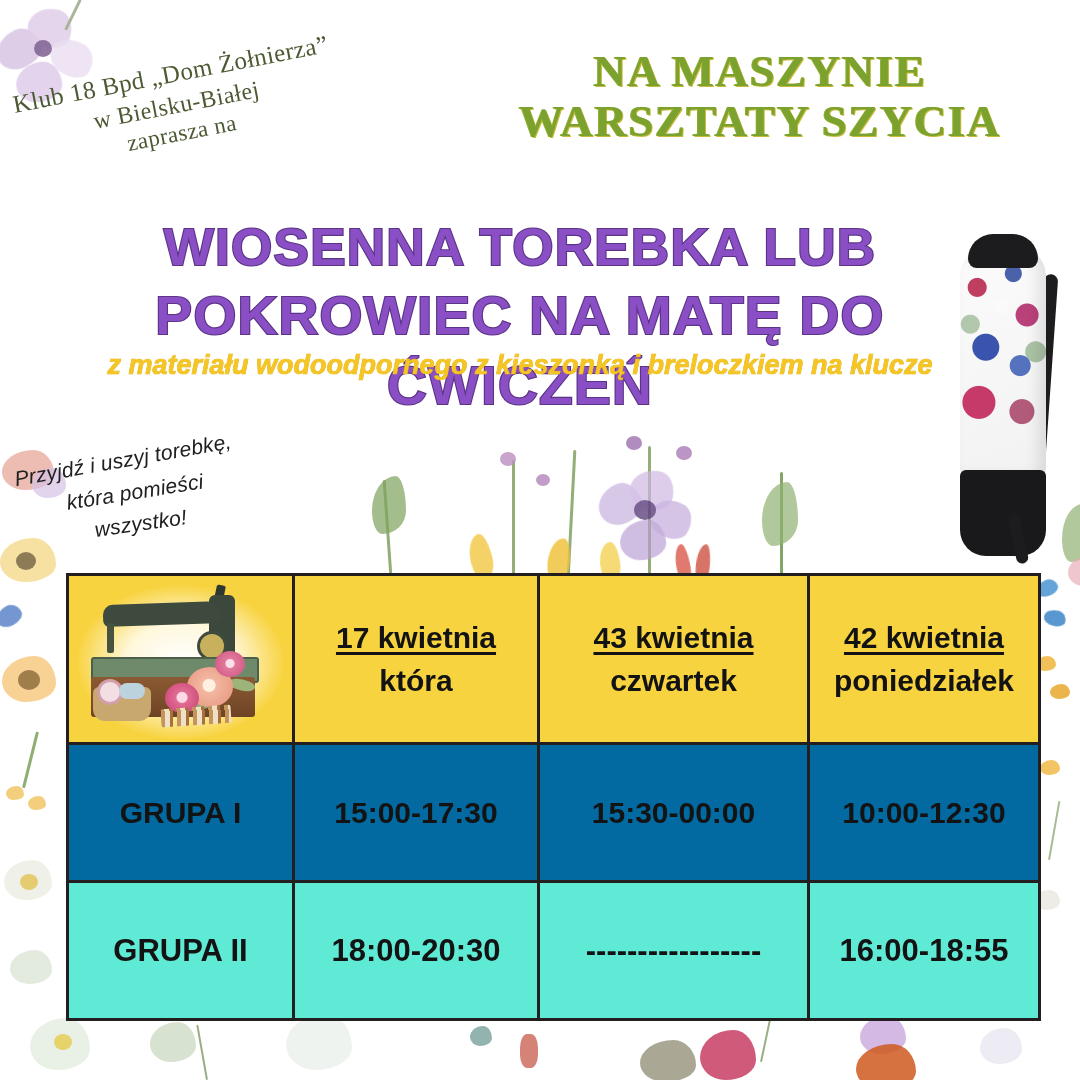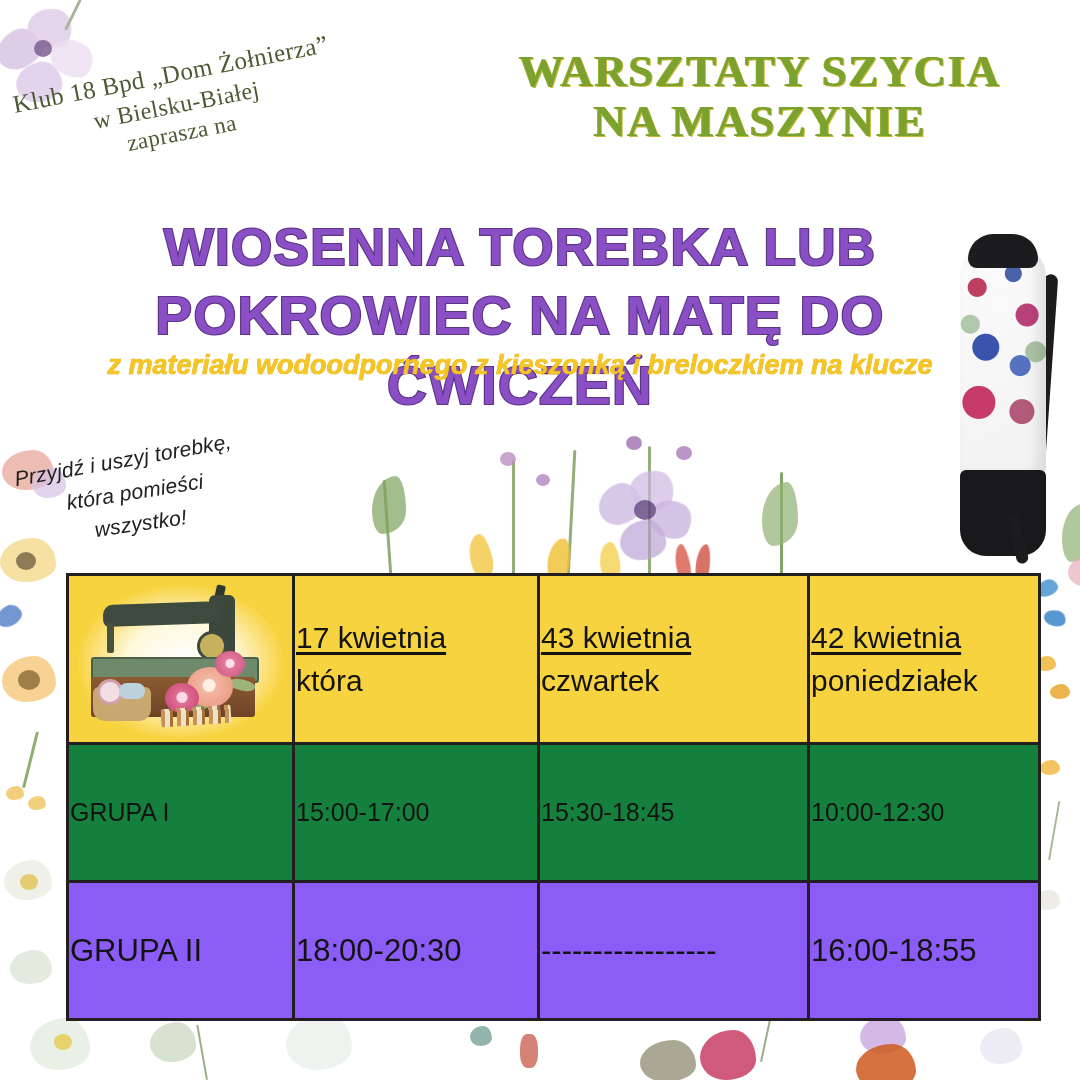--- a/index.html
+++ b/index.html
@@ -107,34 +107,34 @@
   .hand-note div:nth-child(3){transform:translateX(10px) rotate(-1deg);}
 
   
   .sched{
     position:absolute;left:66px;top:573px;width:972px;
     border-collapse:collapse;
     table-layout:fixed;
   }
   .sched td{
     border:3px solid #231f20;
-    text-align:left;vertical-align:middle;
-    font-weight:normal;color:#131313;
+    text-align:center;vertical-align:middle;
+    font-weight:bold;color:#131313;
   }
   .col-a{width:226px;}
   .col-b{width:245px;}
   .col-c{width:270px;}
   .col-d{width:231px;}
 
   .hdr td{background:#f8d340;height:164px;font-size:30px;line-height:1.45;}
   .hdr .date{display:block;text-decoration:underline;text-underline-offset:4px;}
   .hdr .day{display:block;}
 
-  .r1 td{background:#15803d;height:133px;font-size:25px;}
-  .r2 td{background:#8b5cf6;height:133px;font-size:31px;}
+  .r1 td{background:#0369a1;height:133px;font-size:30px;}
+  .r2 td{background:#5eead4;height:133px;font-size:31px;}
 
   .machine-cell{background:#f8d340 !important;padding:0;position:relative;}
   .machine-art{position:relative;width:100%;height:160px;overflow:hidden;
      background:radial-gradient(ellipse at 50% 52%, #ffffff 0%, #fff8dc 34%, #f8d340 66%);}
   .mhead{position:absolute;left:34px;top:24px;width:118px;height:22px;background:#3f4a3f;border-radius:10px 14px 6px 6px;transform:rotate(-2deg);}
   .mpillar{position:absolute;left:140px;top:16px;width:26px;height:70px;background:#3d483c;border-radius:6px;}
   .mneedle{position:absolute;left:38px;top:44px;width:7px;height:30px;background:#47523f;border-radius:2px;}
   .mwheel{position:absolute;left:128px;top:52px;width:24px;height:24px;border-radius:50%;background:#c8b15c;border:3px solid #3f4a3f;}
   .mspool{position:absolute;left:146px;top:6px;width:9px;height:20px;background:#2f3830;border-radius:2px;transform:rotate(12deg);}
   .mbase{position:absolute;left:22px;top:78px;width:164px;height:22px;background:#6f8a6b;border:2px solid #4b5f4a;border-radius:3px;}
@@ -247,22 +247,22 @@
     <div class="strap2"></div>
   </div>
 
   <div class="club-note">
     <div>Klub 18 Bpd „Dom Żołnierza”</div>
     <div>w Bielsku-Białej</div>
     <div>zaprasza na</div>
   </div>
 
   <div class="green-title">
+    <div>NA MASZYNIE</div>
     <div>WARSZTATY SZYCIA</div>
-    <div>NA MASZYNIE</div>
   </div>
 
   <div class="purple-title">
     <span class="l1">WIOSENNA TOREBKA LUB</span>
     <span class="l2">POKROWIEC NA MATĘ DO ĆWICZEŃ</span>
   </div>
 
   <div class="yellow-sub">z materiału wodoodpornego z kieszonką i breloczkiem na klucze</div>
 
   <div class="hand-note">
@@ -308,22 +308,22 @@
           <span class="date">43 kwietnia</span>
           <span class="day">czwartek</span>
         </td>
         <td>
           <span class="date">42 kwietnia</span>
           <span class="day">poniedziałek</span>
         </td>
       </tr>
       <tr class="r1">
         <td>GRUPA I</td>
-        <td>15:00-17:00</td>
-        <td>15:30-18:45</td>
+        <td>15:00-17:30</td>
+        <td>15:30-00:00</td>
         <td>10:00-12:30</td>
       </tr>
       <tr class="r2">
         <td>GRUPA II</td>
         <td>18:00-20:30</td>
         <td>-----------------</td>
         <td>16:00-18:55</td>
       </tr>
     </tbody>
   </table>

